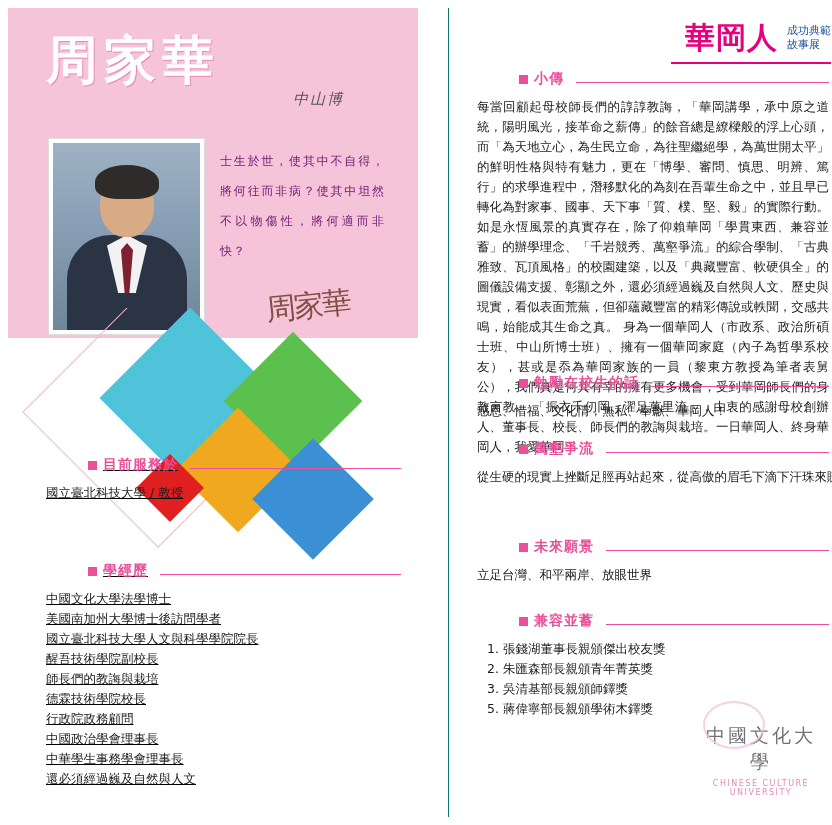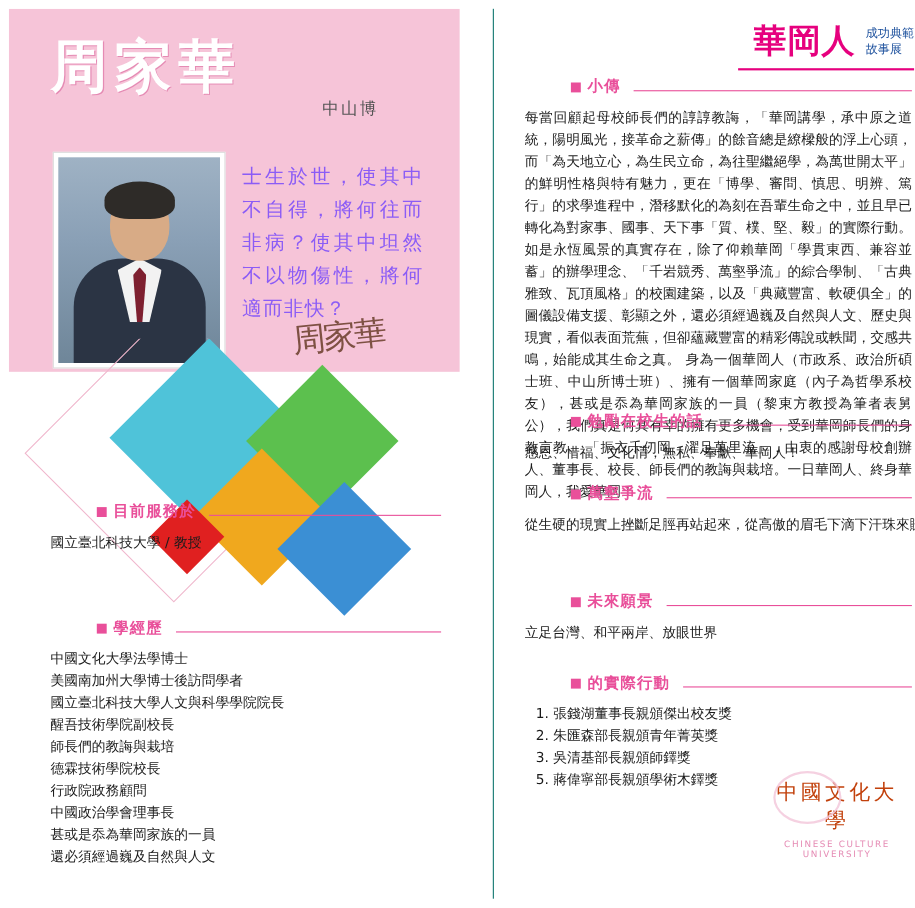--- a/index.html
+++ b/index.html
@@ -50,20 +50,21 @@
     text-shadow: 1px 1px 0 #e58bb4;
     font-family: "DejaVu Serif", "Liberation Serif", serif;
   }
   #name-sub {
     position: absolute;
     left: 285px;
     top: 82px;
     font-size: 15px;
     color: #555555;
     letter-spacing: 2px;
+    font-style: italic;
   }
   #photo-frame {
     position: absolute;
     left: 40px;
     top: 130px;
     width: 155px;
     height: 195px;
     background: #ffffff;
     border: 1px solid #dddddd;
     overflow: hidden;
@@ -121,24 +122,24 @@
     width: 12px;
     height: 50px;
     background: #7e2030;
     clip-path: polygon(50% 0, 100% 14%, 70% 100%, 30% 100%, 0 14%);
   }
   #quote-text {
     position: absolute;
     left: 212px;
     top: 138px;
     width: 165px;
-    font-size: 18px;
+    font-size: 12px;
     line-height: 30px;
     letter-spacing: 1px;
-    color: #8b5cf6;
+    color: #701a75;
     font-family: "DejaVu Serif", "Liberation Serif", serif;
     text-align: justify;
   }
   #signature {
     position: absolute;
     left: 258px;
     top: 278px;
     font-size: 30px;
     color: #6a3d2a;
     font-family: "DejaVu Serif", "Liberation Serif", serif;
@@ -171,20 +172,21 @@
     width: 190px; height: 190px;
     border: 1px solid #f0b7cd;
     transform: rotate(45deg);
   }
 
   
   .sec {
     position: absolute;
     left: 38px;
     width: 355px;
+    text-decoration: underline;
   }
   .sec-head {
     display: flex;
     align-items: center;
     gap: 6px;
     white-space: nowrap;
     padding-left: 42px;
   }
   .sq {
     width: 9px;
@@ -274,23 +276,24 @@
   #uni-logo {
     position: absolute;
     right: 24px;
     bottom: 42px;
     width: 128px;
     height: 68px;
     text-align: center;
   }
   #uni-cn {
     font-size: 19px;
-    color: #c2410c;
+    color: #737373;
     letter-spacing: 3px;
     font-family: "DejaVu Serif", "Liberation Serif", serif;
+    margin-top: 16px;
   }
   #uni-en {
     margin-top: 4px;
     font-size: 8px;
     color: #e58bb4;
     letter-spacing: 1.5px;
   }
   #uni-ring {
     position: absolute;
     left: 6px;
@@ -355,21 +358,21 @@
       </div>
       <div class="sec-body">
         <div>中國文化大學法學博士</div>
         <div>美國南加州大學博士後訪問學者</div>
         <div>國立臺北科技大學人文與科學學院院長</div>
         <div>醒吾技術學院副校長</div>
         <div>師長們的教誨與栽培</div>
         <div>德霖技術學院校長</div>
         <div>行政院政務顧問</div>
         <div>中國政治學會理事長</div>
-        <div>甚或是忝為華岡家族的一員</div>
+        <div>中華學生事務學會理事長</div>
         <div>還必須經過巍及自然與人文</div>
       </div>
     </div>
   </div>
 
   <div id="right-panel">
 
     <div id="logo-top">
       <span id="logo-hua">華岡人</span>
       <span id="logo-sub">
@@ -422,21 +425,21 @@
         <span class="rule"></span>
       </div>
       <div class="sec-body">
         <div>立足台灣、和平兩岸、放眼世界</div>
       </div>
     </div>
 
     <div class="rsec" id="r-awards">
       <div class="sec-head">
         <span class="sq"></span>
-        <span class="sec-title">的實際行動</span>
+        <span class="sec-title">兼容並蓄</span>
         <span class="rule"></span>
       </div>
       <div class="sec-body">
         <div>1. 張錢湖董事長親頒傑出校友獎</div>
         <div>2. 朱匯森部長親頒青年菁英獎</div>
         <div>3. 吳清基部長親頒師鐸獎</div>
         <div>5. 蔣偉寧部長親頒學術木鐸獎</div>
       </div>
     </div>
 

